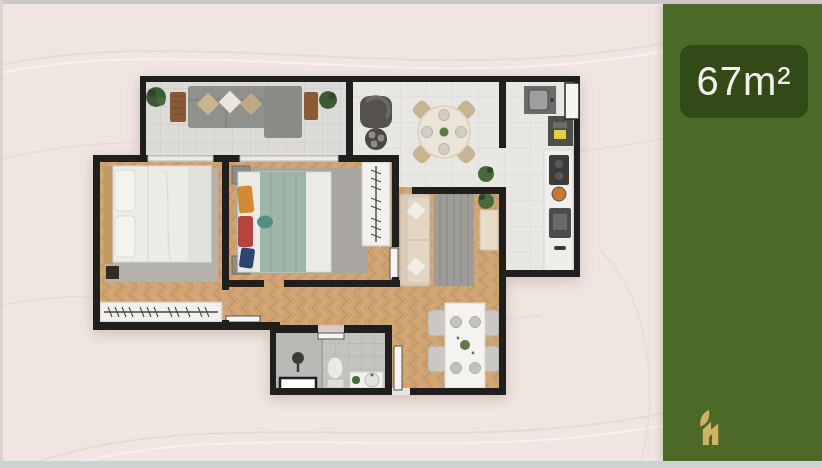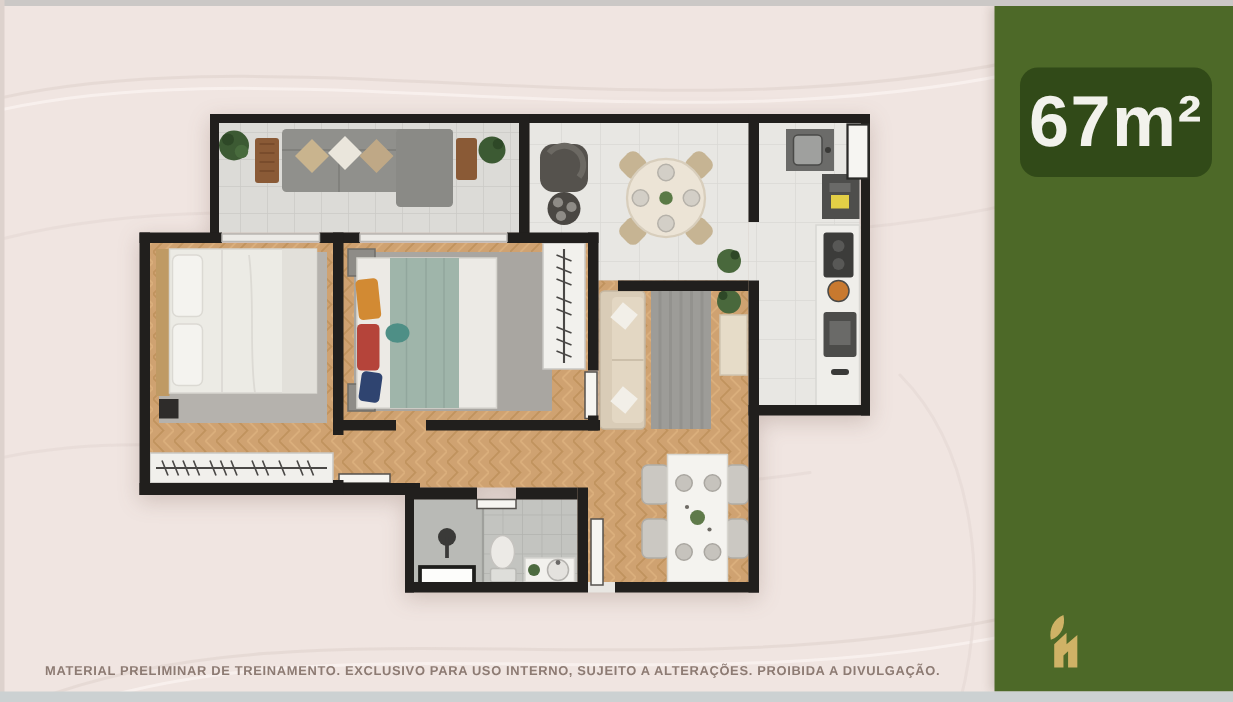--- a/index.html
+++ b/index.html
@@ -19,21 +19,21 @@
   }
   .sidebar{
     position:absolute;left:663px;top:4px;width:159px;height:457px;
     background:#4d6928;z-index:5;
     box-shadow:-3px 0 6px rgba(60,40,30,.15);
   }
   .area-badge{
     position:absolute;left:17px;top:41px;width:128px;height:73px;
     background:#314a18;border-radius:12px;
     display:flex;align-items:center;justify-content:center;
-    color:#f2f2ec;font-size:48px;font-weight:bold;letter-spacing:1px;
+    color:#f2f2ec;font-size:40px;font-weight:normal;letter-spacing:1px;
   }
   .logo{position:absolute;left:34px;bottom:15px;display:flex;align-items:flex-start;gap:9px;}
   .logo-text{display:flex;flex-direction:column;padding-top:6px;}
   .logo-brand{color:#f4f3ee;font-size:19px;letter-spacing:5px;font-weight:500;line-height:1;}
   .logo-tagline{color:#c3a95e;font-size:6.6px;letter-spacing:3.1px;margin-top:4px;font-weight:bold;}
   .disclaimer{
     position:absolute;left:30px;top:442px;width:610px;z-index:4;
     color:#8d7b73;font-size:8.6px;letter-spacing:.45px;font-weight:bold;
   }
 </style>
@@ -280,18 +280,17 @@
   <div class="sidebar">
     <div class="area-badge">67m²</div>
     <div class="logo">
       <svg width="26" height="37" viewBox="0 0 24 36">
         <path d="M11 1 C4.5 3.5 1.5 10 2.8 17 C9.5 15 12.5 8 11 1 Z" fill="#cfb266"></path>
         <path d="M5 20 L13 12.5 L13 20 L20 14 L20 35 L14 35 L14 24.5 L11 27.3 L11 35 L5 35 Z" fill="#cfb266"></path>
       </svg>
     </div>
   </div>
 
-  <div class="disclaimer">MATERIAL PRELIMINAR DE TREINAMENTO. EXCLUSIVO PARA USO INTERNO, SUJEITO A ALTERAÇÕES. PROIBIDA A DIVULGAÇÃO.</div>
 
   <div class="edge-top"></div>
   <div class="edge-left"></div>
   <div class="edge-bottom"></div>
 </div>
 
 </body></html>

